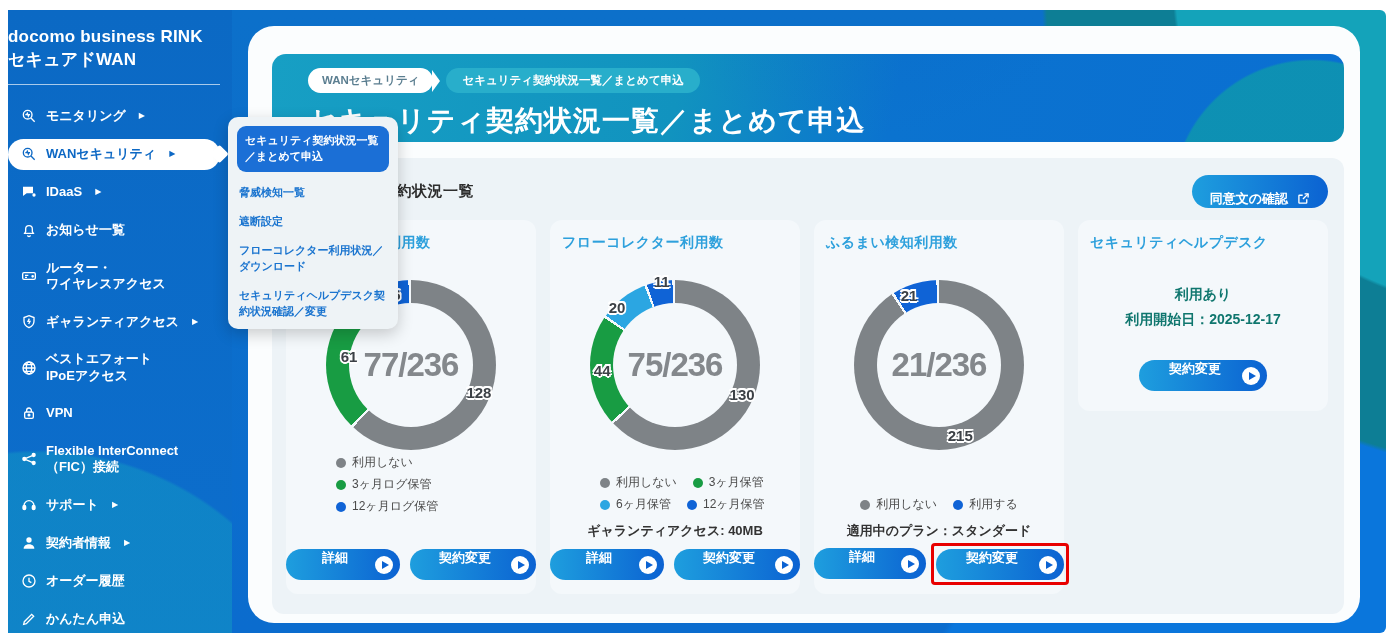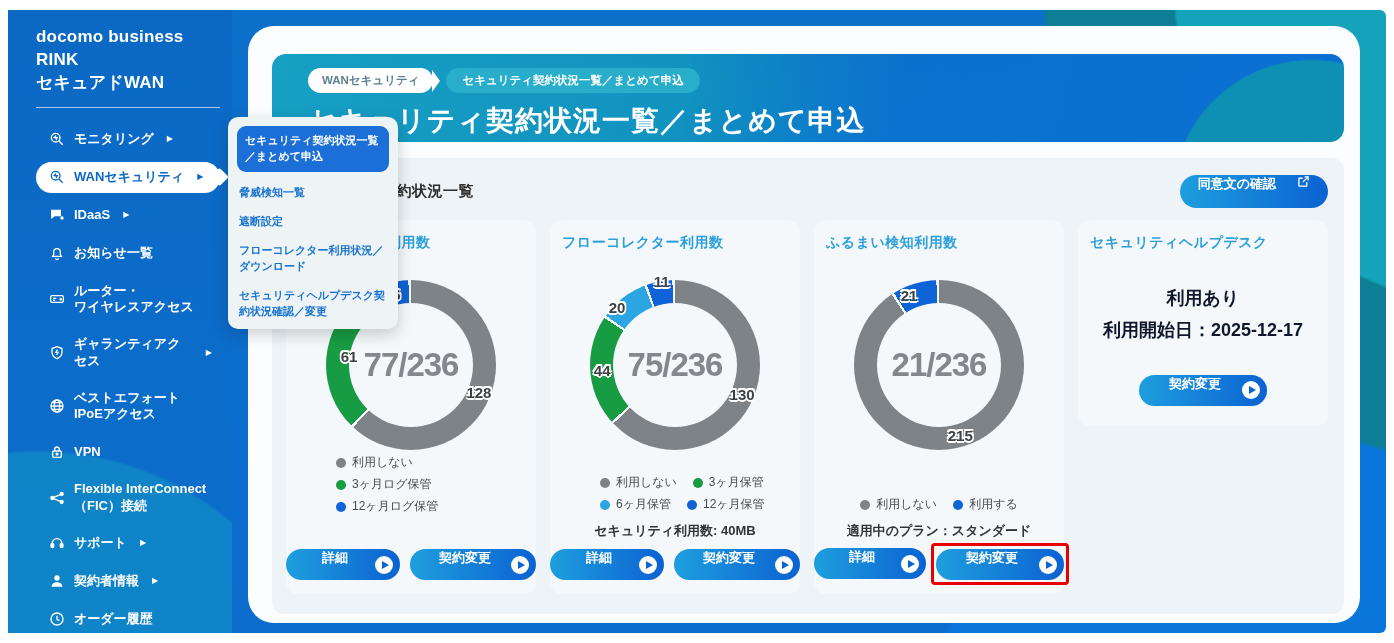--- a/index.html
+++ b/index.html
@@ -4,21 +4,21 @@
 <style>
   * { box-sizing: border-box; margin: 0; padding: 0; }
   html,body { width:1394px; height:643px; background:#ffffff; font-family:"Liberation Sans","DejaVu Sans",sans-serif; overflow:hidden; }
   .frame { position:absolute; left:8px; top:10px; width:1378px; height:623px; display:flex; }
 
   
   .sidebar { width:224px; height:100%; flex:none; color:#fff; overflow:hidden; position:relative;
     background:
       radial-gradient(circle 300px at 30px 740px, rgba(18,150,196,.55) 0%, rgba(18,150,196,.55) 99%, transparent 100%),
       linear-gradient(180deg,#0b69c4 0%, #0c6ecd 100%);
-    padding:16px 12px 0 28px; }
+    padding:16px 12px 0 0; }
   .brand { font-size:17px; font-weight:bold; line-height:1.35; letter-spacing:.2px; }
   .divider { border-top:1px solid rgba(255,255,255,.65); margin:12px 0 16px 0; }
   .side-item { display:flex; align-items:center; gap:9px; padding:7px 8px 7px 12px; margin-bottom:7px;
     font-size:13px; font-weight:bold; color:#fff; position:relative; border-radius:999px; cursor:pointer; line-height:1.25;}
   .side-item .sicon { width:17px; height:17px; flex:none; display:flex; align-items:center; justify-content:center; color:#fff; }
   .side-item .sicon svg { width:16px; height:16px; }
   .side-item .arrow { font-size:8px; margin-left:4px; }
   .side-item.active { background:#fff; color:#0d68c4; }
   .side-item.active .sicon { color:#0d68c4; }
   .side-item.active::after { content:''; position:absolute; right:-6px; top:50%; width:13px; height:13px;
@@ -50,21 +50,21 @@
   
   .flyout { position:absolute; left:220px; top:107px; width:170px; background:#eef3f6; border-radius:10px;
     box-shadow:0 5px 16px rgba(0,0,0,.20); padding:9px; z-index:50; }
   .fly-item { color:#1a74cf; font-size:11px; font-weight:bold; line-height:1.45; margin-top:13px; padding:0 2px; cursor:pointer; }
   .fly-item.active { background:#1b6fd6; color:#fff; border-radius:9px; padding:7px 8px; margin-top:0; }
 
   
   .content-card { margin:16px 16px 0 24px; background:#edf3f7; border-radius:12px; padding:16px 16px 20px 14px; }
   .section-row { display:flex; align-items:center; justify-content:space-between; height:34px; }
   .section-title { font-size:15px; font-weight:bold; color:#2e2e2e; letter-spacing:.5px; }
-  .agree-btn { height:33px; border:none; border-radius:999px; padding:0 18px; display:inline-flex; align-items:flex-start; gap:21px;
+  .agree-btn { height:33px; border:none; border-radius:999px; padding:0 18px; display:inline-flex; align-items:flex-end; gap:9px;
     background:linear-gradient(90deg,#1e9ede,#0b62d2); color:#fff; font-size:13px; font-weight:bold; cursor:pointer; }
   .agree-btn svg { width:13px; height:13px; }
 
   .grid { display:grid; grid-template-columns:repeat(4,1fr); gap:14px; margin-top:12px; align-items:start; }
   .card { background:#f4f8fb; border-radius:12px; padding:14px 12px; position:relative; }
   .card.tall { height:374px; }
   .card-title { color:#2da0dc; font-size:14px; font-weight:bold; letter-spacing:.5px; }
 
   
   .donut { width:170px; height:170px; border-radius:50%; position:relative; margin:28px auto 0; }
@@ -84,21 +84,21 @@
   .btn-row { position:absolute; left:0; right:0; bottom:14px; display:flex; justify-content:center; gap:10px; }
   .pill { position:relative; height:31px; border:none; border-radius:999px; color:#fff; font-size:13px; font-weight:bold;
     background:linear-gradient(90deg,#1e9ede,#0b62d2); cursor:pointer; padding:0 30px 17px 14px; }
   .pill.w1 { width:116px; } .pill.w2 { width:128px; }
   .play { position:absolute; right:7px; top:50%; transform:translateY(-50%); width:18px; height:18px; border-radius:50%;
     background:#fff; display:flex; align-items:center; justify-content:center; }
   .play::after { content:''; border-left:7px solid #0b62d2; border-top:4.5px solid transparent; border-bottom:4.5px solid transparent; margin-left:2px; }
   .red-frame { display:inline-block; border:3px solid #e80000; border-radius:4px; padding:2px; margin:-5px; }
 
   
-  .hd-status { text-align:center; font-size:18px; color:#0f172a; line-height:1.8; margin-top:30px; font-weight:bold; }
+  .hd-status { text-align:center; font-size:14px; color:#0f766e; line-height:1.8; margin-top:30px; font-weight:bold; }
   .hd-btnrow { display:flex; justify-content:center; margin:28px 0 6px; }
 </style>
 </head>
 <body>
 
 <div class="frame">
 
   <div class="sidebar">
     <div class="brand">
       <div>docomo business RINK</div>
@@ -339,21 +339,21 @@
                   </span>
                   <span class="li">
                     <span class="dot" style="background: rgb(43, 166, 226);"></span>
                     <span>6ヶ月保管</span>
                   </span>
                   <span class="li">
                     <span class="dot" style="background: rgb(15, 99, 214);"></span>
                     <span>12ヶ月保管</span>
                   </span>
                 </div>
-              <div class="note">セキュリティ利用数: 40MB</div>
+              <div class="note">ギャランティアクセス: 40MB</div>
             </div>
             <div class="btn-row">
               <button class="pill w1"><span>詳細</span><span class="play"></span></button>
               <button class="pill w2"><span>契約変更</span><span class="play"></span></button>
             </div>
           </div>
 
           <div class="card tall">
             <div class="card-title">ふるまい検知利用数</div>
             <div class="donut" style="background: conic-gradient(rgb(126, 131, 135) 0deg, rgb(126, 131, 135) 326.166deg, rgb(244, 248, 251) 326.166deg, rgb(244, 248, 251) 327.966deg, rgb(15, 99, 214) 327.966deg, rgb(15, 99, 214) 358.2deg, rgb(244, 248, 251) 358.2deg, rgb(244, 248, 251) 360deg);">

